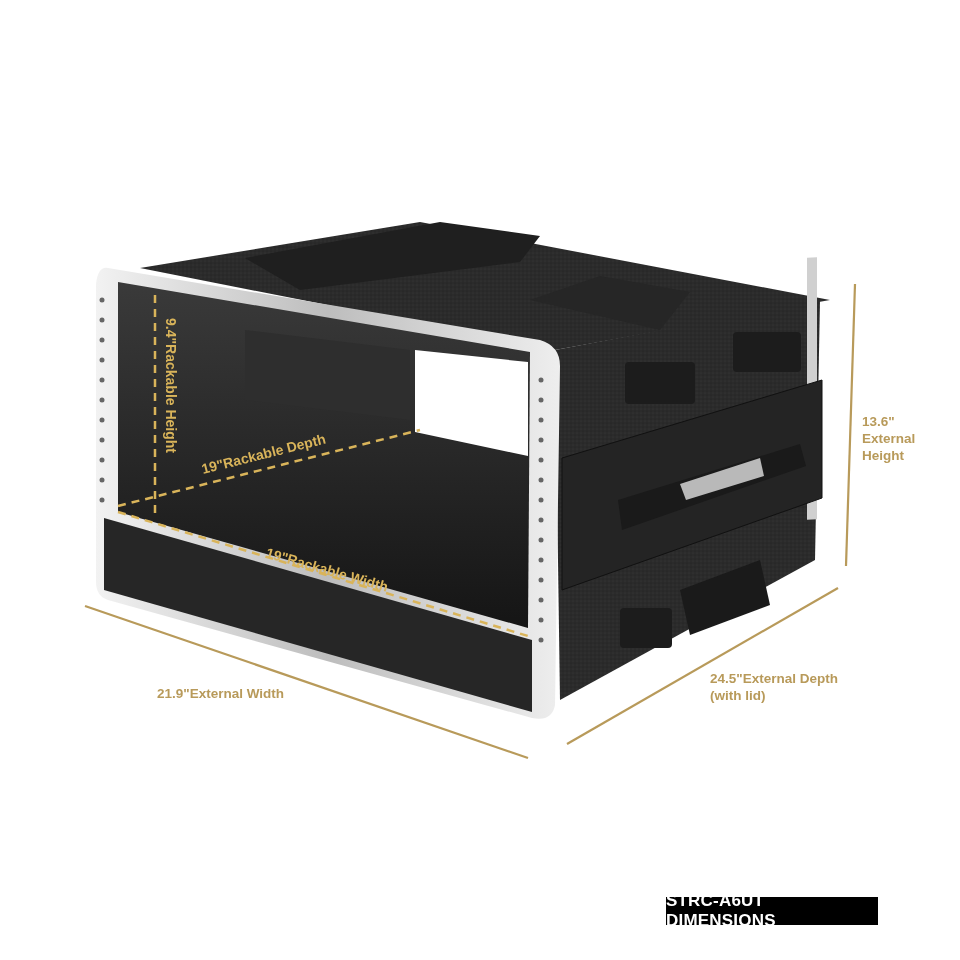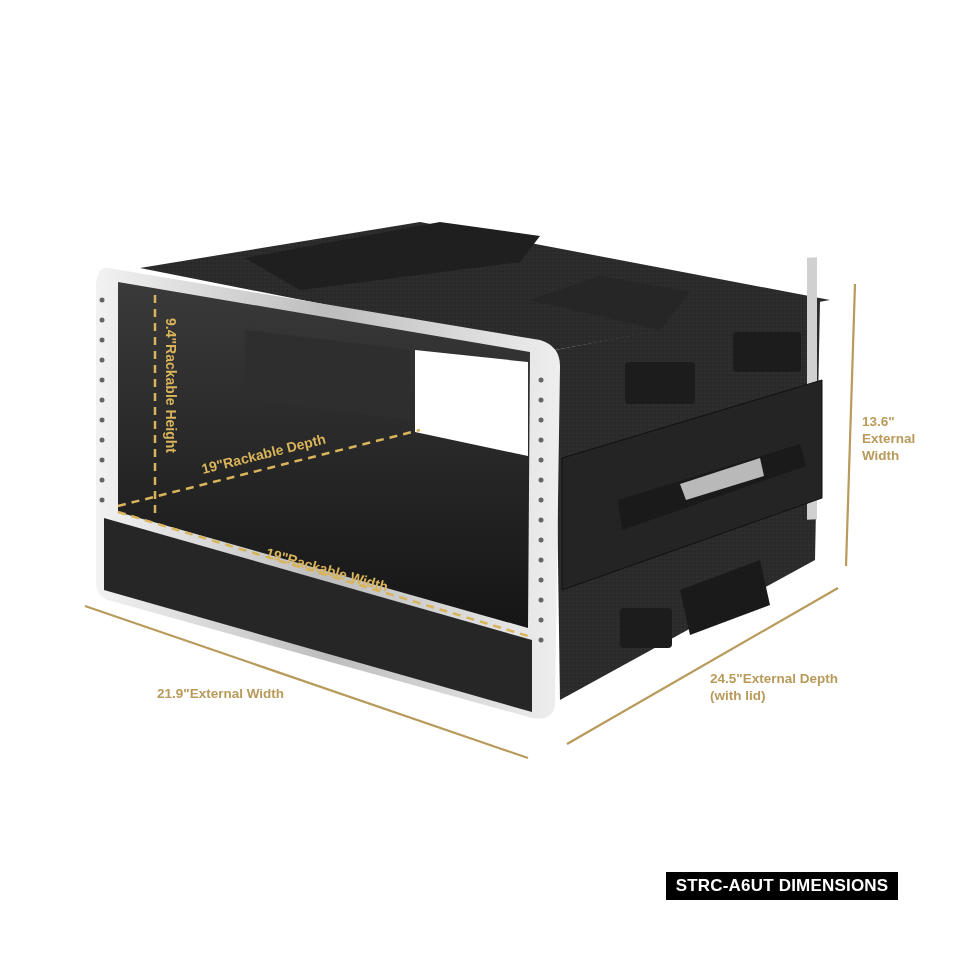--- a/index.html
+++ b/index.html
@@ -4,21 +4,21 @@
 <style>
   html, body { margin:0; padding:0; background:#ffffff; }
   body { width:960px; height:960px; position:relative; overflow:hidden; font-family:"Liberation Sans", sans-serif; }
   .stage { position:absolute; left:0; top:0; width:960px; height:960px; }
   .label { position:absolute; font-family:"Liberation Sans", sans-serif; font-weight:bold; line-height:1.25; }
   .gold { color:#B89A5A; }
   .ext-height { left:862px; top:414px; font-size:13.5px; }
   .ext-depth { left:710px; top:671px; font-size:13.5px; }
   .ext-depth .sub { font-weight:bold; display:block; }
   .ext-width { left:157px; top:686px; font-size:13.5px; }
-  .badge { position:absolute; left:666px; top:872px; width:232px; height:28px; background:#000; color:#fff;
+  .badge { position:absolute; left:666px; top:897px; width:212px; height:28px; background:#000; color:#fff;
            font-weight:bold; font-size:17px; display:flex; align-items:center; justify-content:center; letter-spacing:0.2px; }
   svg text { font-family:"Liberation Sans", sans-serif; font-weight:bold; }
 </style>
 </head>
 <body>
 
 <div class="stage">
   <svg width="960" height="960" viewBox="0 0 960 960">
     <defs>
       <pattern id="tex" width="4" height="4" patternUnits="userSpaceOnUse">
@@ -111,21 +111,21 @@
     <g stroke="#B89A5A" stroke-width="2.2">
       <line x1="855" y1="284" x2="846" y2="566"></line>
       <line x1="85" y1="606" x2="528" y2="758"></line>
       <line x1="567" y1="744" x2="838" y2="588"></line>
     </g>
   </svg>
 
   <div class="label gold ext-height">
     <span>13.6"</span><br>
     <span>External</span><br>
-    <span>Width</span>
+    <span>Height</span>
   </div>
 
   <div class="label gold ext-depth">
     <span>24.5"External Depth</span>
     <span class="sub">(with lid)</span>
   </div>
 
   <div class="label gold ext-width">21.9"External Width</div>
 
   <div class="badge">STRC-A6UT DIMENSIONS</div>

